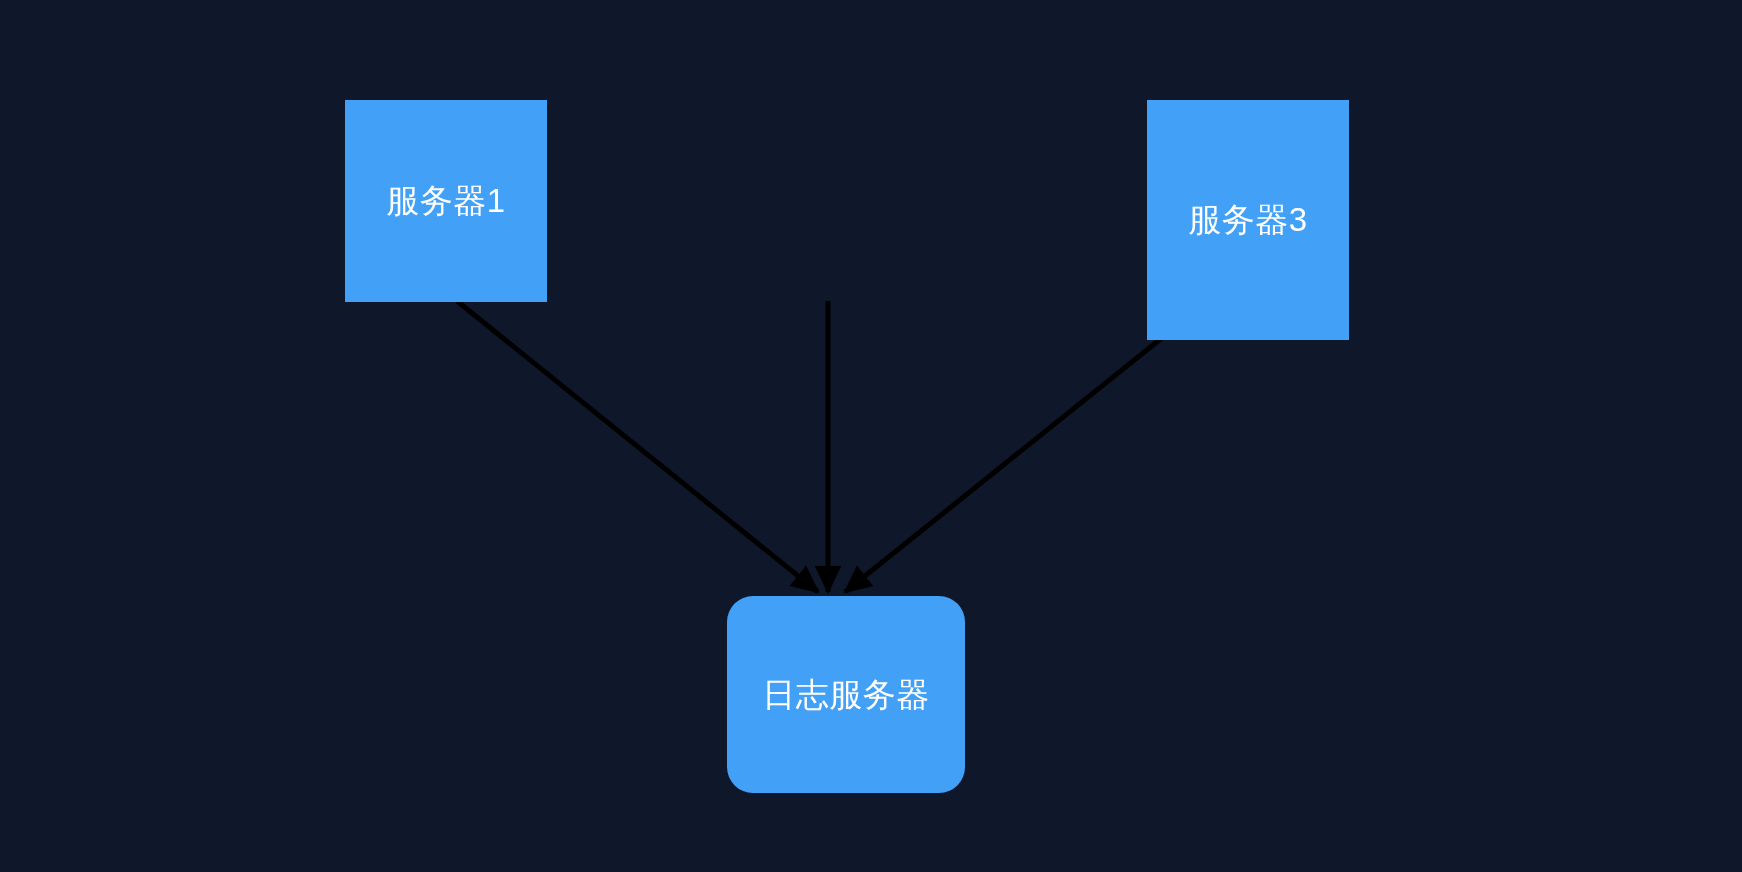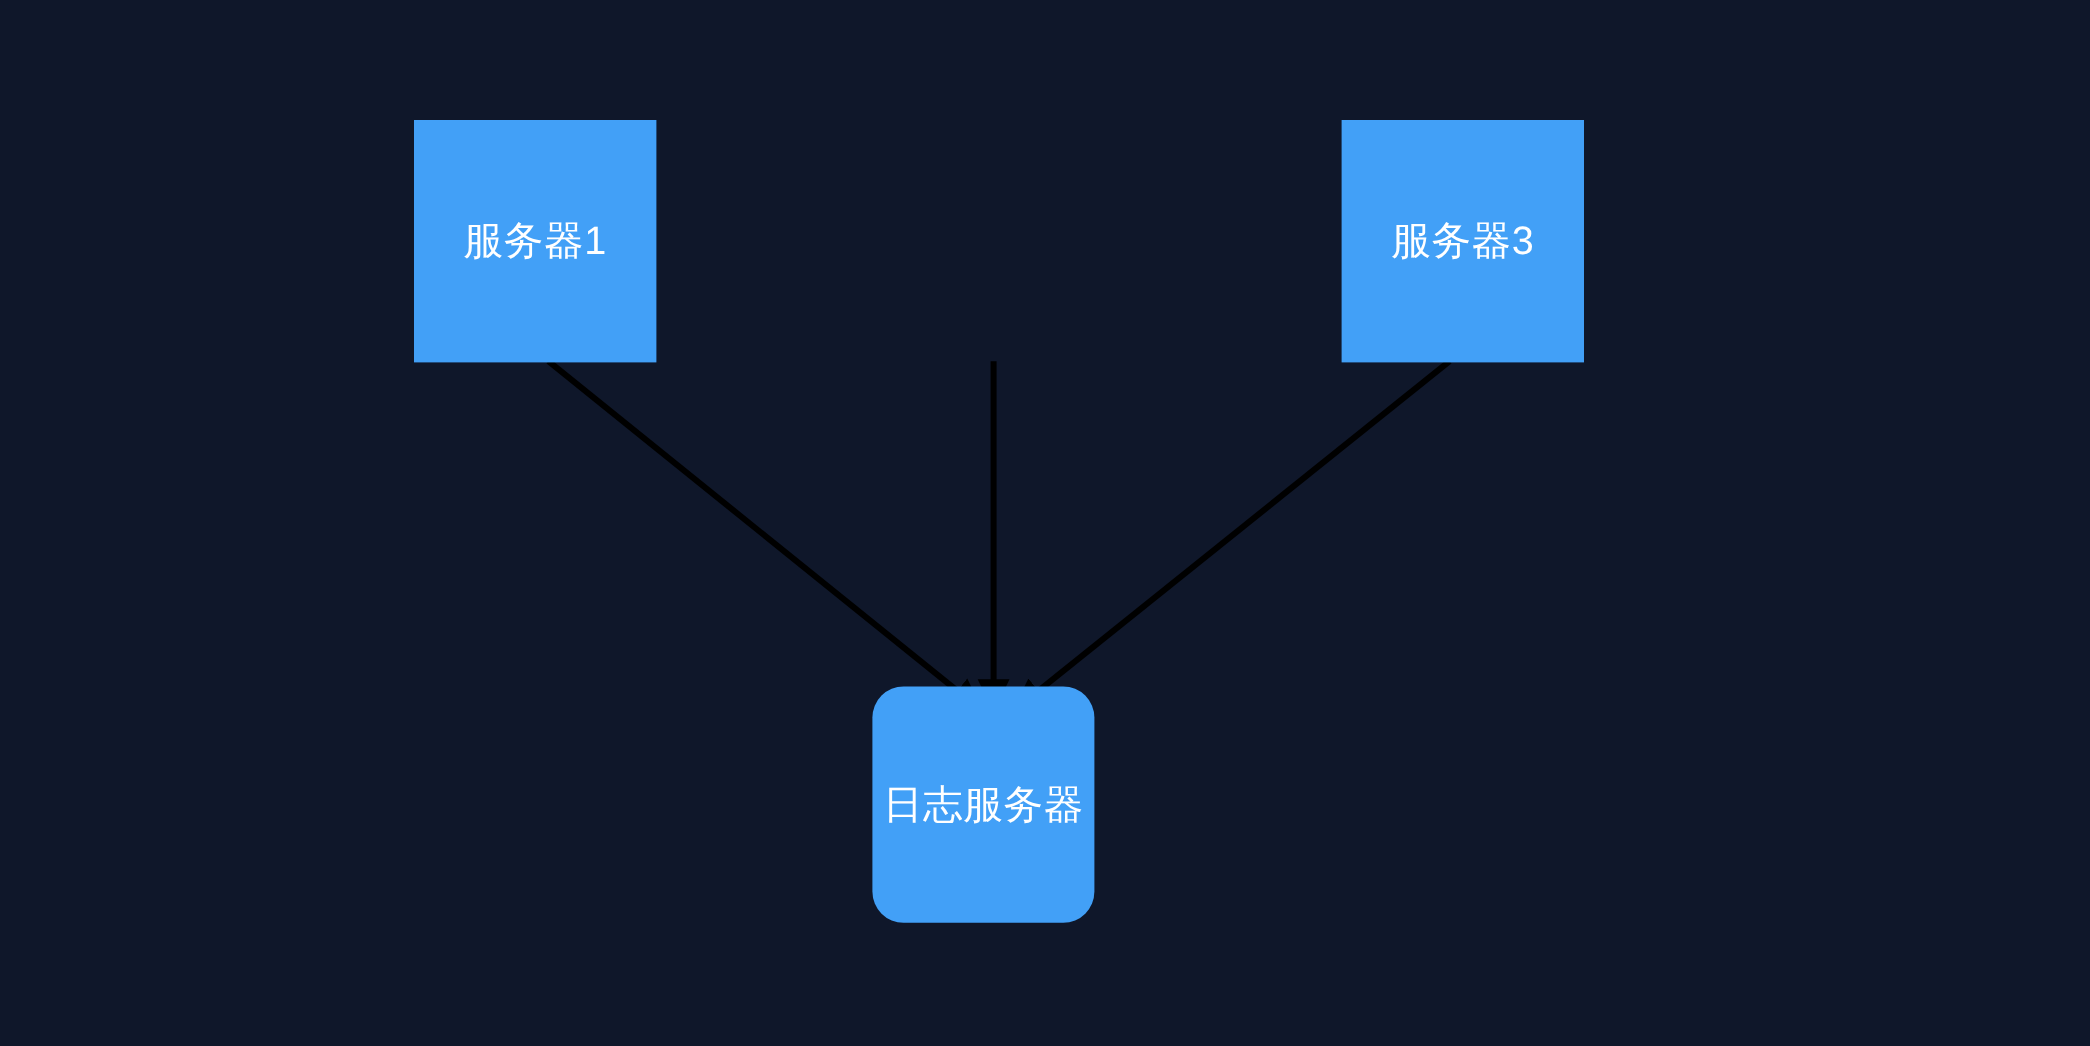--- a/index.html
+++ b/index.html
@@ -65,21 +65,21 @@
     <line x1="828" y1="301" x2="828" y2="592" stroke="#000000" stroke-width="5" marker-end="url(#arrowhead)"></line>
 
     <line x1="1208" y1="301" x2="845" y2="592" stroke="#000000" stroke-width="5" marker-end="url(#arrowhead)"></line>
   </svg>
 
   <div class="node node-server" style="left:345px; top:100px; width:202px; height:202px; background:#42A0F7;">
     <span class="node-label">服务器1</span>
   </div>
 
 
-  <div class="node node-server" style="left:1118px; top:100px; width:202px; height:202px; background:#42A0F7;">
+  <div class="node node-server" style="left:1147px; top:100px; width:202px; height:240px; background:#42A0F7;">
     <span class="node-label">服务器3</span>
   </div>
 
-  <div class="node node-log" style="left:727px; top:572px; width:185px; height:197px; background:#42A0F7;">
+  <div class="node node-log" style="left:727px; top:596px; width:238px; height:197px; background:#42A0F7;">
     <span class="node-label">日志服务器</span>
   </div>
 
 </div>
 
 </body></html>

